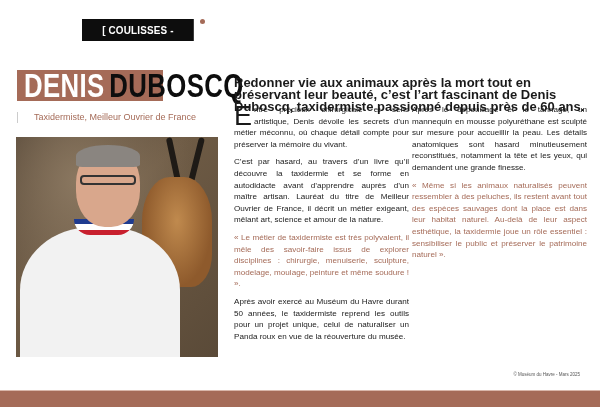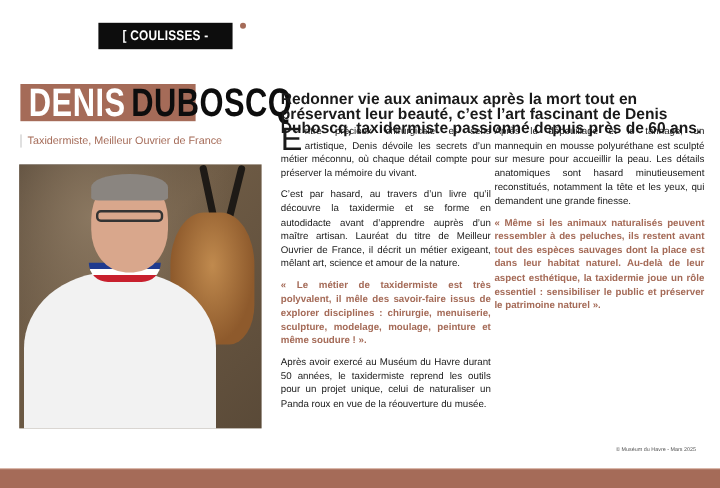--- a/index.html
+++ b/index.html
@@ -7,40 +7,40 @@
          font-family:"Liberation Sans", sans-serif; color:#1a1a1a; }
   .tag { position:absolute; left:82px; top:19px; width:112px; height:22px; background:#0d0d0d; color:#fff;
          font-family:"Liberation Sans", sans-serif; font-weight:bold; font-size:11.5px; line-height:22px;
          text-align:center; letter-spacing:0.2px; transform:scaleX(0.86); transform-origin:left center; width:130px; }
   .dot { position:absolute; left:200px; top:19px; width:5px; height:5px; border-radius:50%; background:#a56b58; }
   .name-bg { position:absolute; left:17px; top:70px; width:146px; height:31px; background:#a56b58; }
   .name { position:absolute; left:24px; top:66px; font-family:"Liberation Sans", sans-serif; font-weight:bold;
           font-size:33px; line-height:40px; letter-spacing:0.5px; transform:scaleX(0.78); transform-origin:left top; white-space:nowrap; }
   .name .first { color:#ffffff; margin-right:6px; }
   .name .last { color:#0d0d0d; }
-  .subtitle { position:absolute; left:17px; top:112px; font-size:9px; color:#a56b58; border-left:1.5px solid #ccc; padding-left:5px; line-height:11px; }
+  .subtitle { position:absolute; left:17px; top:112px; font-size:9px; color:#a56b58; border-left:1.5px solid #ccc; padding-left:16px; line-height:11px; }
   .photo { position:absolute; left:16px; top:137px; width:202px; height:220px; overflow:hidden;
            background:linear-gradient(135deg,#4b3d2f 0%, #6e5b45 40%, #5a4a38 100%); }
   .photo .wall { position:absolute; inset:0; background:radial-gradient(ellipse at 30% 20%, #8a7760 0%, rgba(0,0,0,0) 60%); }
   .photo .antelope { position:absolute; right:6px; top:40px; width:70px; height:110px; border-radius:40% 40% 30% 30%;
            background:radial-gradient(ellipse at 50% 40%, #c08a4e 0%, #8e5a2c 70%); }
   .photo .horn1 { position:absolute; right:40px; top:0px; width:6px; height:60px; background:#1e1a16; transform:rotate(-12deg); border-radius:3px; }
   .photo .horn2 { position:absolute; right:20px; top:0px; width:6px; height:58px; background:#1e1a16; transform:rotate(14deg); border-radius:3px; }
   .photo .coat { position:absolute; left:4px; top:90px; width:160px; height:140px; background:#f2f2f2; border-radius:45% 45% 0 0; }
   .photo .collar { position:absolute; left:58px; top:82px; width:60px; height:16px; border-radius:0 0 30px 30px;
            background:linear-gradient(#1f3b8f 0 33%, #ffffff 33% 66%, #c8202e 66% 100%); }
   .photo .head { position:absolute; left:60px; top:10px; width:64px; height:80px; border-radius:45%; background:#d9a78c; }
   .photo .hair { position:absolute; left:60px; top:8px; width:64px; height:22px; border-radius:50% 50% 10% 10%; background:#8a8580; }
   .photo .glasses { position:absolute; left:64px; top:38px; width:56px; height:10px; border:2px solid #333; border-radius:4px; box-sizing:border-box; }
   .lead { position:absolute; left:234px; top:77px; width:352px; font-size:13px; font-weight:bold; line-height:12px; color:#1a1a1a; }
   .col { position:absolute; top:104px; width:175px; font-size:8.1px; line-height:11.6px; text-align:justify; }
   .col p { margin:0 0 6px 0; }
   .col1 { left:234px; }
   .col2 { left:412px; }
-  .quote { color:#a56b58;font-weight:bold; }
+  .quote { color:#a56b58; }
   .dropcap { float:left; font-size:27px; line-height:22px; margin:1px 2px 0 0; font-family:"Liberation Sans", sans-serif; }
   .credit { position:absolute; right:20px; top:372px; font-size:4.5px; color:#555; }
   .footer { position:absolute; left:0; top:390px; width:600px; height:17px; background:#a56b58; border-top:1px solid #d9b7aa; }
 </style>
 </head>
 <body>
 
 <div class="tag">[ COULISSES - PORTRAIT ]</div>
 <div class="dot"></div>
 

